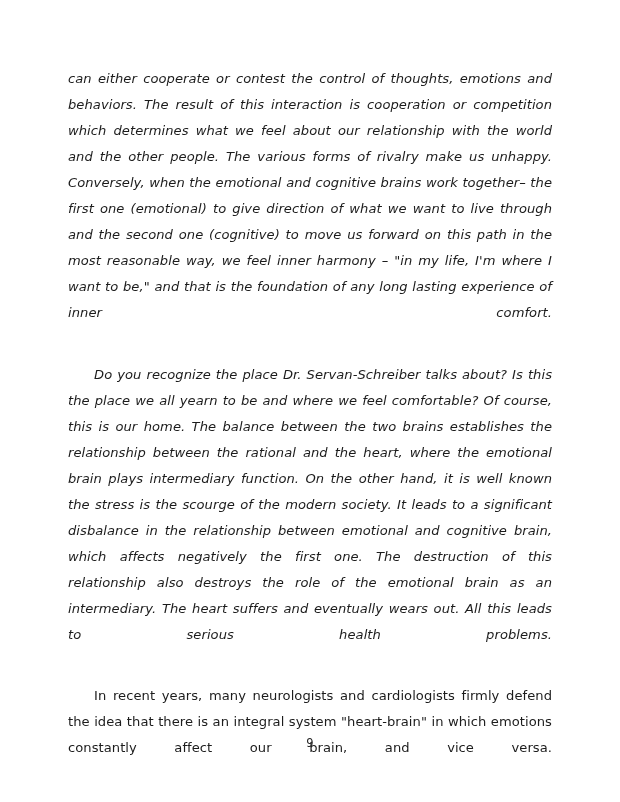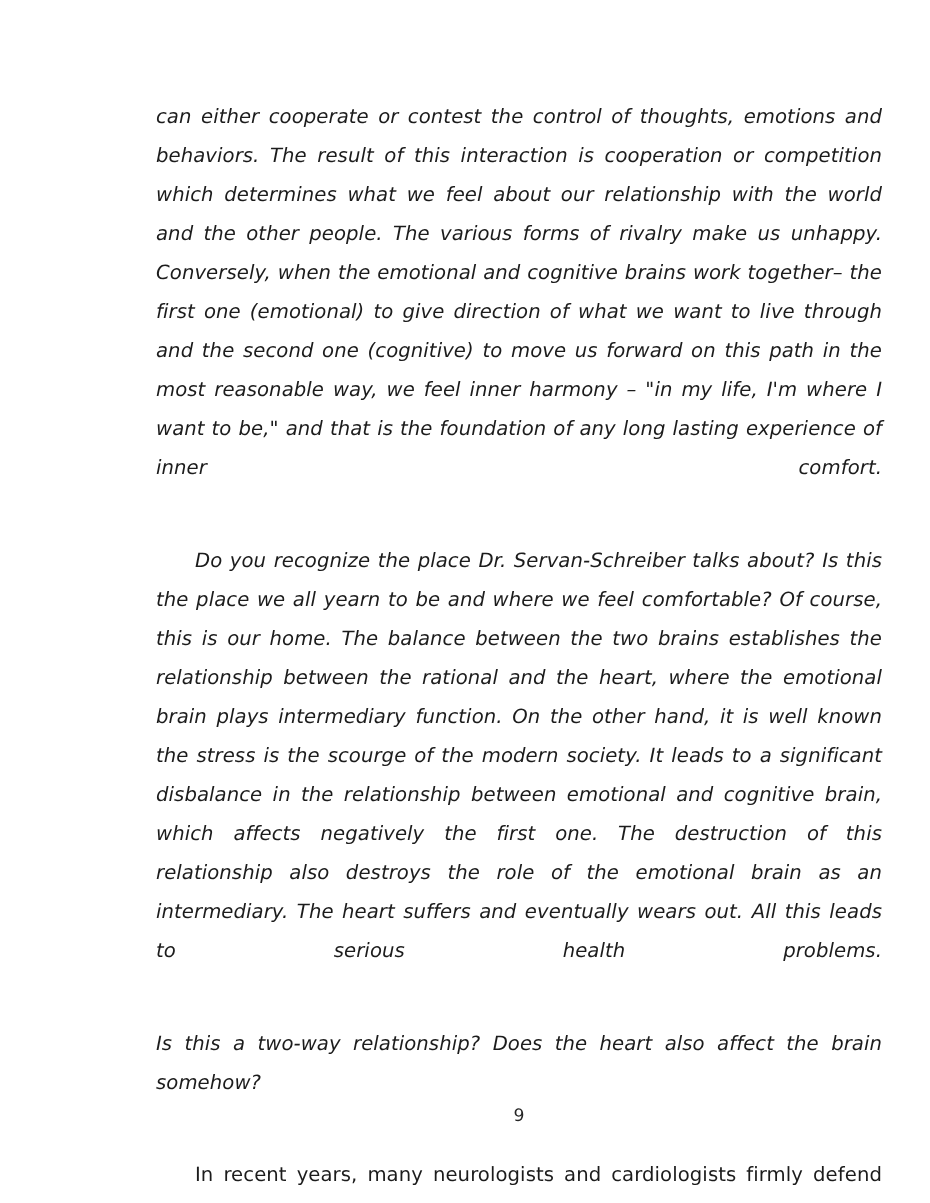--- a/index.html
+++ b/index.html
@@ -17,21 +17,20 @@
     color: #1a1a1a;
     -webkit-font-smoothing: antialiased;
   }
   .page {
     position: absolute;
     left: 0;
     top: 0;
     width: 514px;
     height: 802px;
     background: #ffffff;
-    margin-left: 36px;
   }
   .text-column {
     position: absolute;
     left: 68px;
     top: 66px;
     width: 484px;
   }
   p.para {
     margin: 0;
     font-size: 13.1px;
@@ -77,21 +76,20 @@
 <body>
 
 <div class="page">
 
   <div class="text-column">
 
     <p class="para italic">can either cooperate or contest the control of thoughts, emotions and behaviors. The result of this interaction is cooperation or competition which determines what we feel about our relationship with the world and the other people. The various forms of rivalry make us unhappy. Conversely, when the emotional and cognitive brains work together– the first one (emotional) to give direction of what we want to live through and the second one (cognitive) to move us forward on this path in the most reasonable way, we feel inner harmony – "in my life, I'm where I want to be," and that is the foundation of any long lasting experience of inner comfort.</p>
 
     <p class="para indent gap">Do you recognize the place Dr. Servan-Schreiber talks about? Is this the place we all yearn to be and where we feel comfortable? Of course, this is our home. The balance between the two brains establishes the relationship between the rational and the heart, where the emotional brain plays intermediary function. On the other hand, it is well known the stress is the scourge of the modern society. It leads to a significant disbalance in the relationship between emotional and cognitive brain, which affects negatively the first one. The destruction of this relationship also destroys the role of the emotional brain as an intermediary. The heart suffers and eventually wears out. All this leads to serious health problems.</p>
 
-    <p class="para gap">Is this a two-way relationship? Does the heart also affect the brain somehow?</p>
 
     <p class="para indent gap-small">In recent years, many neurologists and cardiologists firmly defend the idea that there is an integral system "heart-brain" in which emotions constantly affect our brain, and vice versa.</p>
 
   </div>
 
   <div class="page-number">9</div>
 
 </div>
 
 </body></html>

